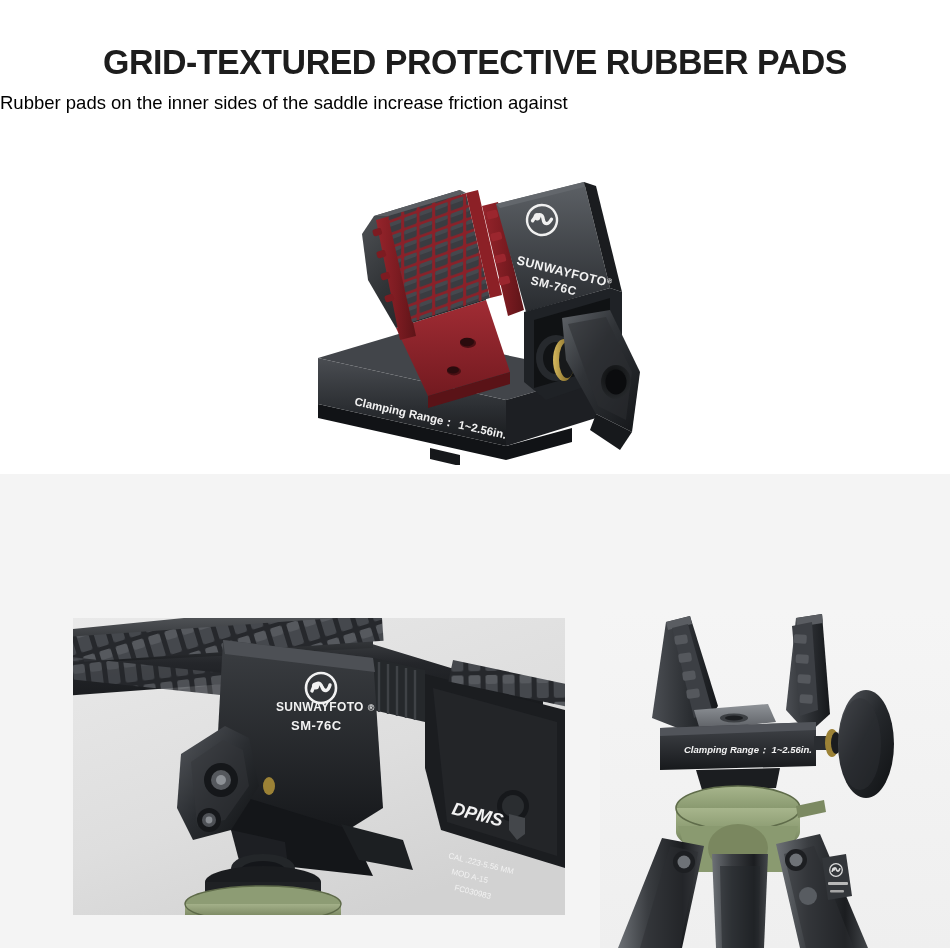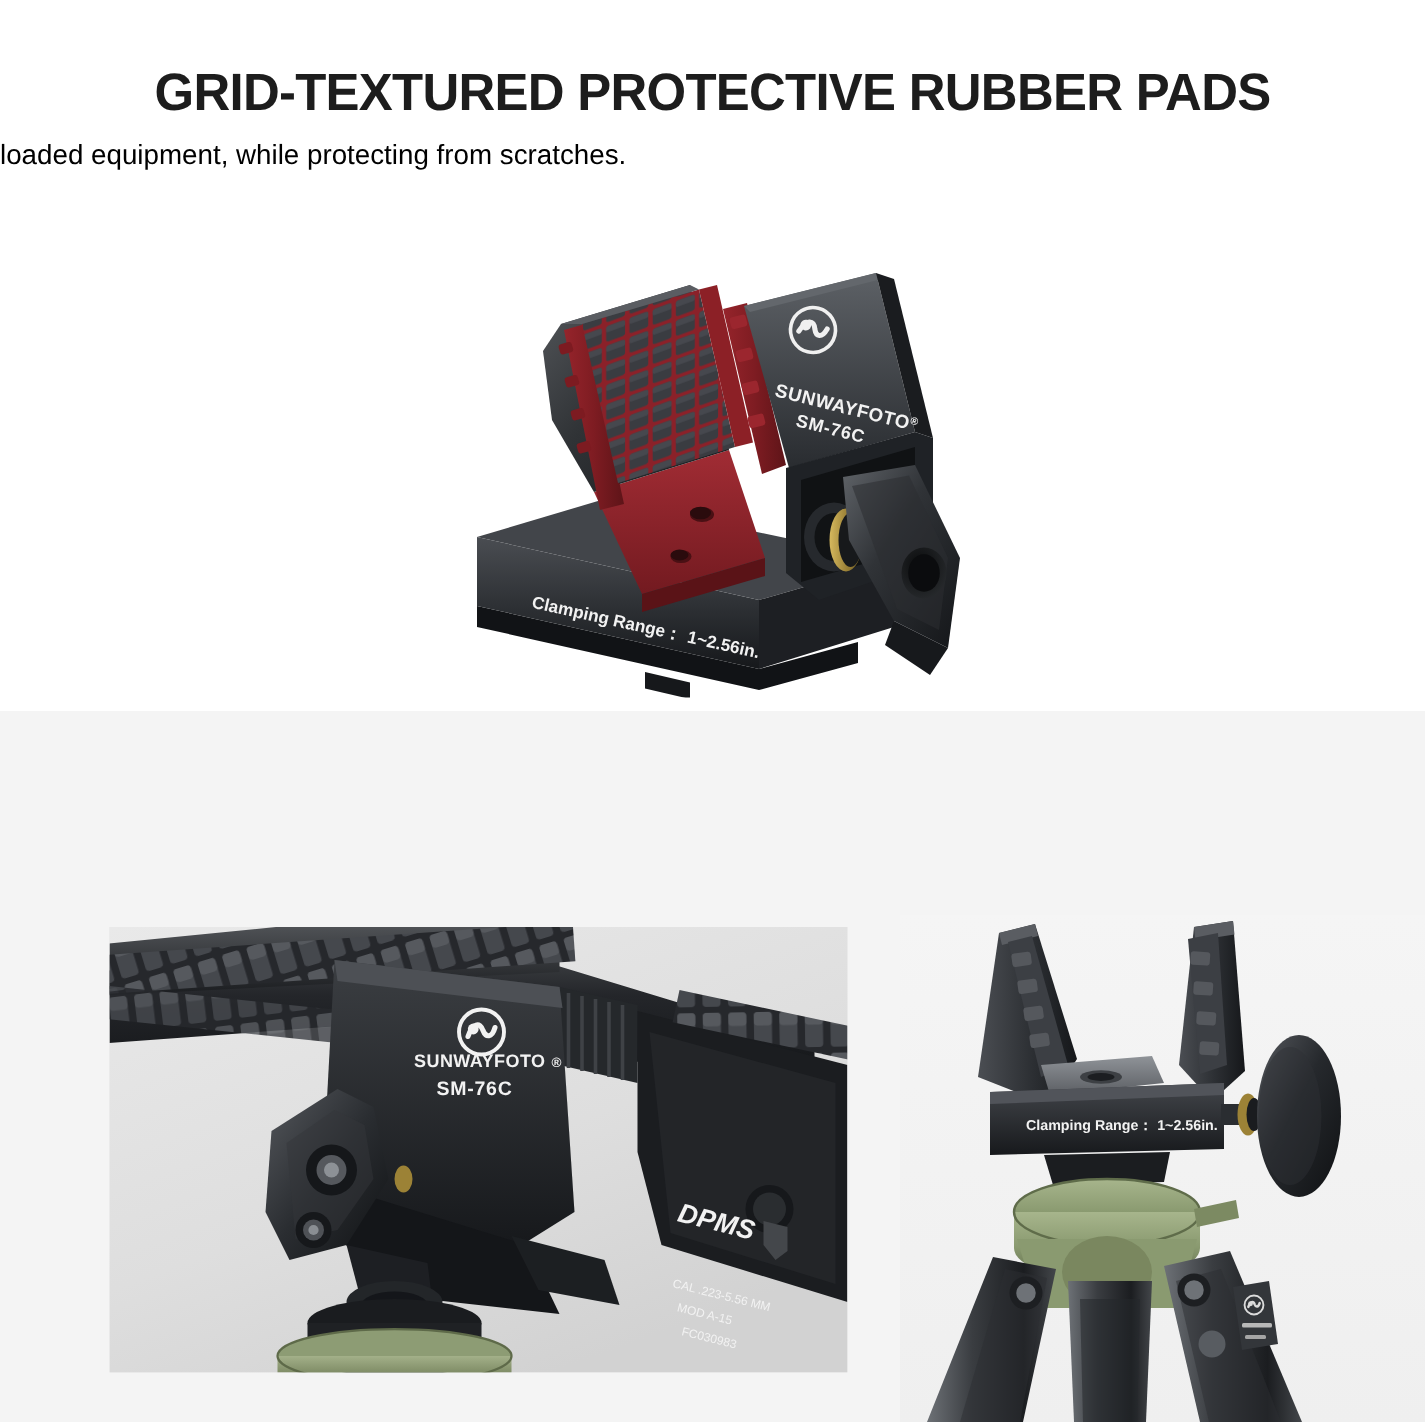--- a/index.html
+++ b/index.html
@@ -49,34 +49,35 @@
     position:absolute; left:73px; top:618px; width:492px; height:297px;
     background:#e2e2e2;
     overflow:hidden;
   }
   #photo-rifle-mount svg { display:block; width:492px; height:297px; }
 
   
   #photo-tripod-mount {
     position:absolute; left:600px; top:610px; width:350px; height:338px;
     overflow:hidden;
+    font-style:italic;
   }
   #photo-tripod-mount svg { display:block; width:350px; height:338px; }
 
   .engraving { font-family:"Liberation Sans", sans-serif; fill:#f2f2f2; }
 </style>
 </head>
 <body>
 
 <div id="section-rubber-pads">
 
   <h1 class="heading" id="heading-rubber-pads">GRID-TEXTURED PROTECTIVE RUBBER PADS</h1>
 
   <div id="sub-rubber-pads">
-    <div>loaded equipment, while protecting from scratches.</div>
+    <div>Rubber pads on the inner sides of the saddle increase friction against</div>
   </div>
 
   <div id="hero-product">
     <svg viewBox="0 0 340 305" xmlns="http://www.w3.org/2000/svg">
       <defs>
         <linearGradient id="gBody" x1="0" y1="0" x2="1" y2="1">
           <stop offset="0%" stop-color="#55585c"></stop>
           <stop offset="45%" stop-color="#303336"></stop>
           <stop offset="100%" stop-color="#17191c"></stop>
         </linearGradient>

